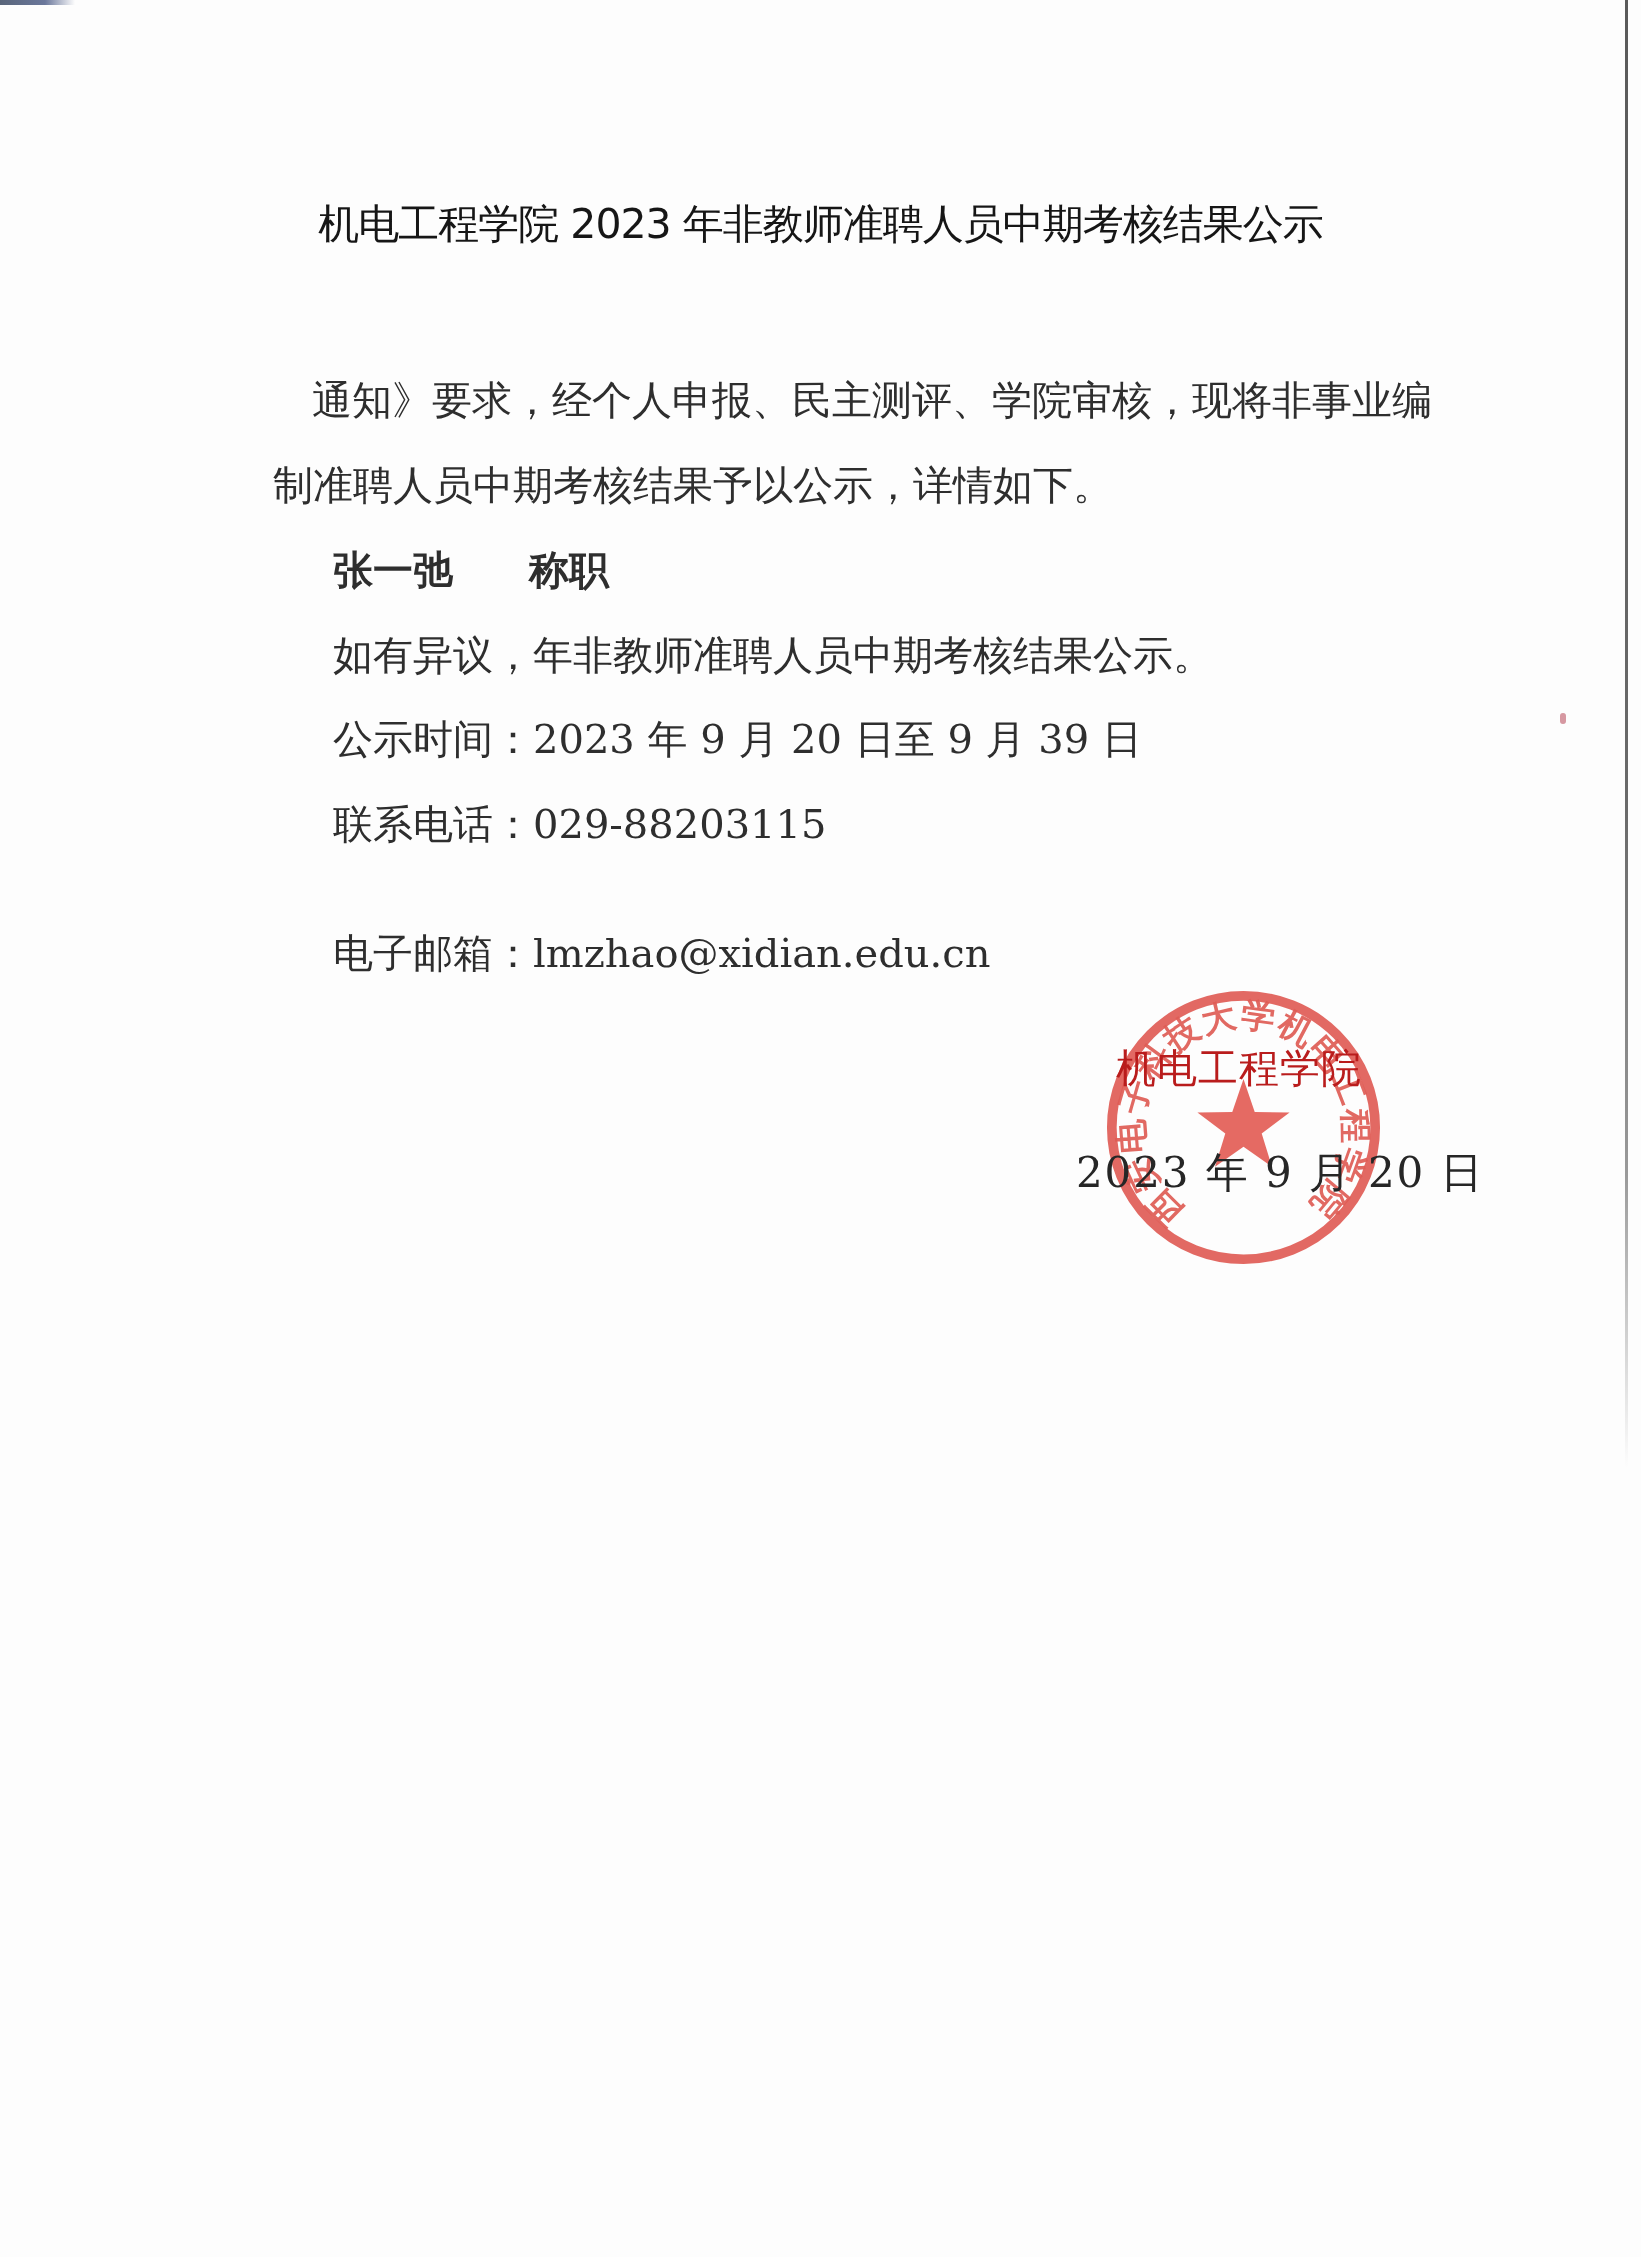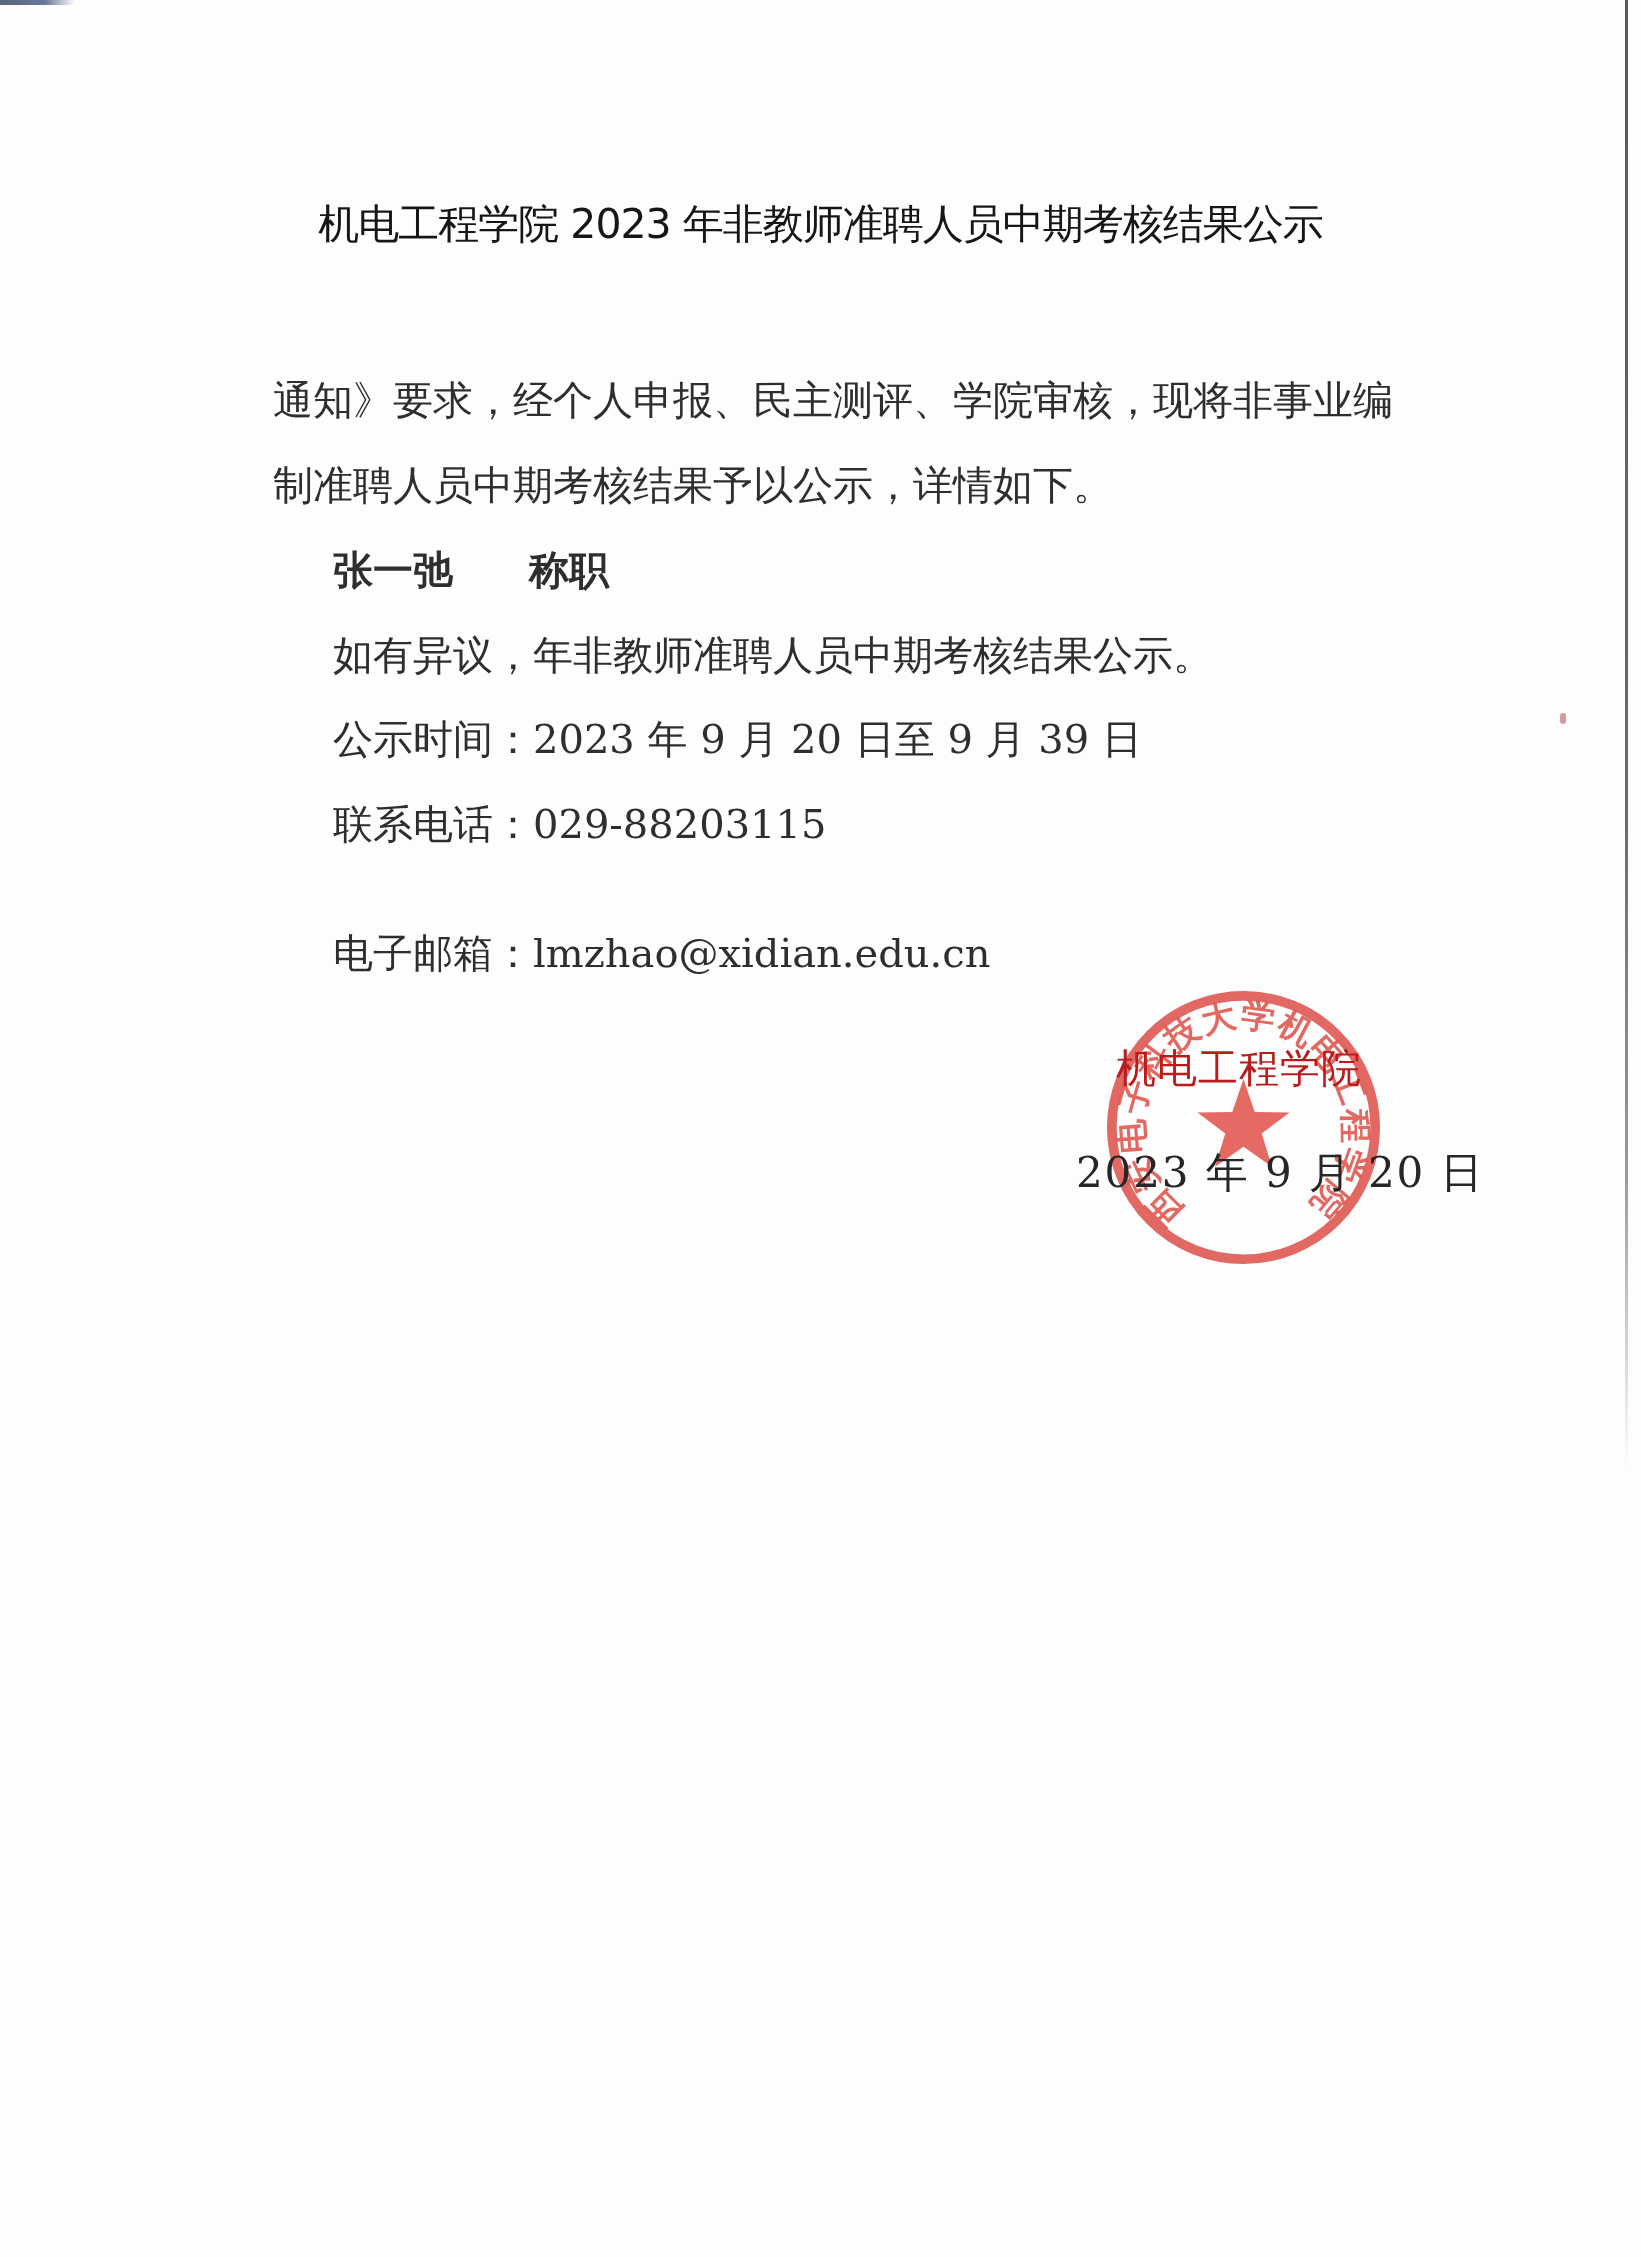--- a/index.html
+++ b/index.html
@@ -22,21 +22,21 @@
     white-space:nowrap;
   }
   .body-line{
     position:absolute;left:273px;width:1159px;
     font-size:40px;line-height:50px;
     white-space:nowrap;
     color:#2e2e2e;
   }
   .indent{padding-left:60px;}
   .l1{top:290px;}
-  .l2{top:375px;}
+  .l2{top:375px;text-align:right;}
   .l3{top:460px;}
   .l4{top:545px;font-weight:bold;}
   .l5{top:630px;}
   .l6{top:714px;}
   .l7{top:799px;}
   .l8{top:884px;margin-top:44px;}
   .result-name{display:inline-block;}
   .result-rating{display:inline-block;margin-left:62px;}
   .sig-org{
     position:absolute;top:1041px;left:1116px;

